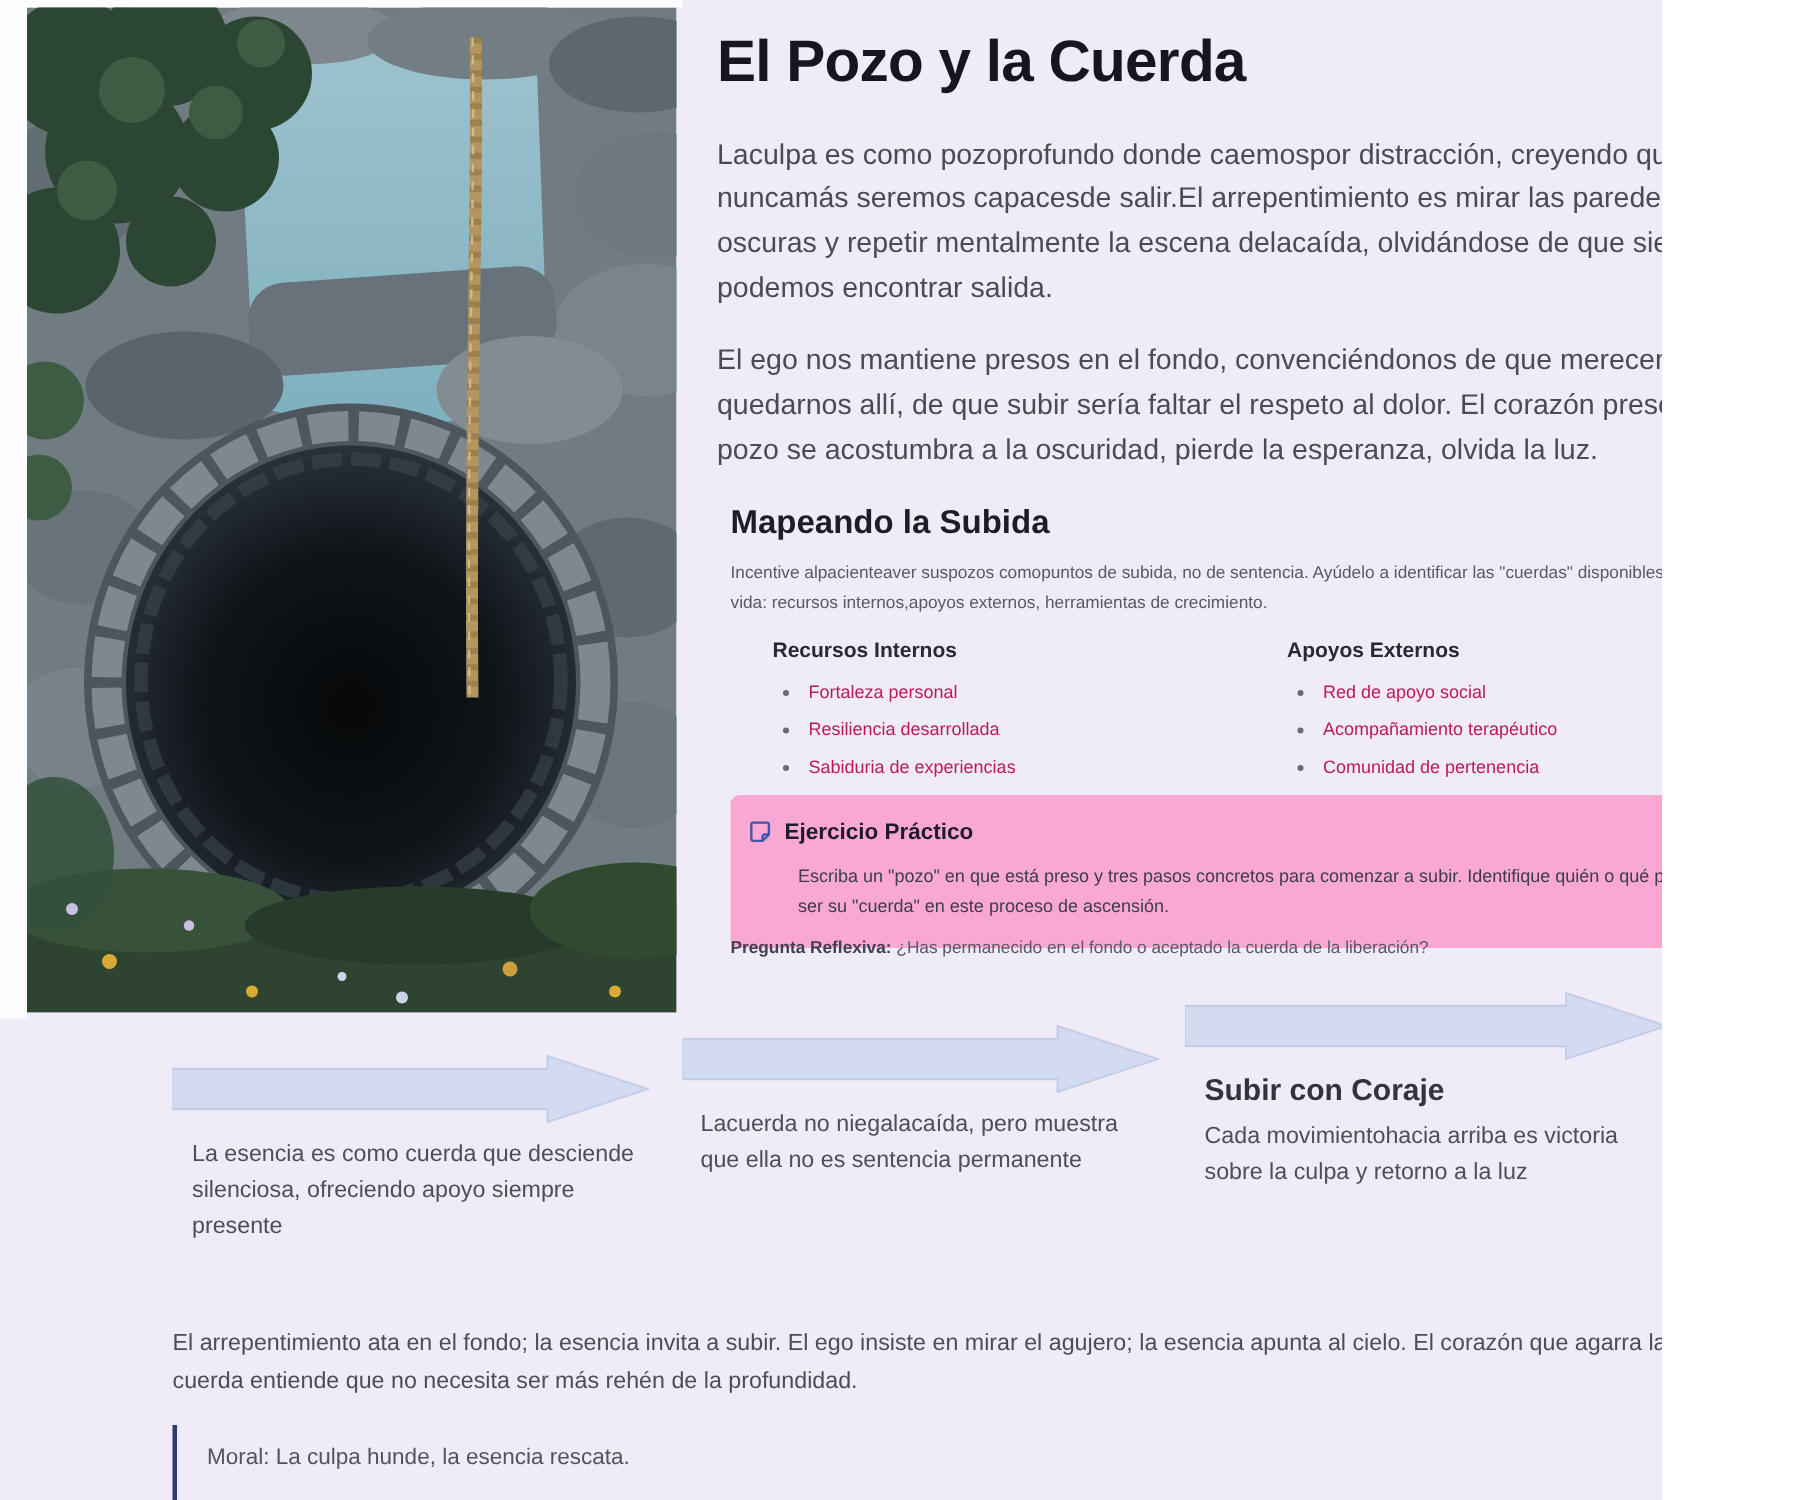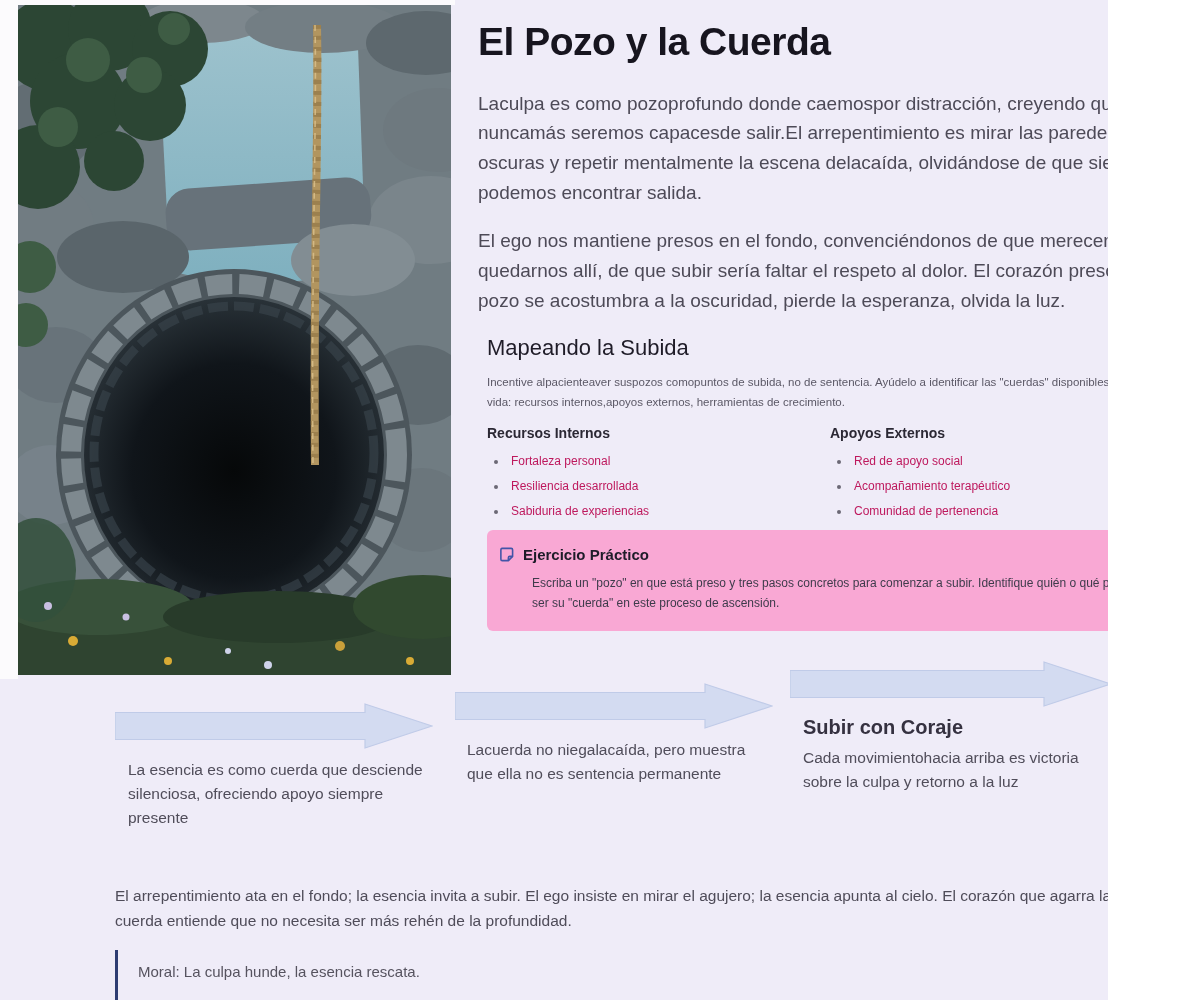--- a/index.html
+++ b/index.html
@@ -16,24 +16,24 @@
   .photo svg { display:block; width:100%; height:100%; }
 
   .hero { position:absolute; left:478px; top:20px; width:700px; }
   .hero h1 {
     margin:0 0 24px 0; font-size:39px; font-weight:800; letter-spacing:-0.5px;
     color:#17151f; line-height:1.15;
   }
   .para { margin:0 0 19px 0; font-size:19px; line-height:1.56; color:#4d4a57; }
 
   .mapping { position:absolute; left:487px; top:330px; width:686px; height:330px; }
-  .map-heading { position:absolute; left:0; top:5px; margin:0; font-size:22px; font-weight:400; color:#1f1c28; }
+  .map-heading { position:absolute; left:0; top:5px; margin:0; font-size:22px; font-weight:700; color:#1f1c28; }
   .map-intro { position:absolute; left:0; top:42px; width:660px; font-size:11.5px; line-height:1.75; color:#5b5866; }
   .map-cols { position:absolute; left:0; top:95px; width:100%; display:flex; }
-  .map-col { width:353px; }
+  .map-col { width:353px;margin-left:28px; }
   .col-title { margin:0 0 13px 0; font-size:14px; font-weight:800; color:#2b2834; }
   .col-list { list-style:none; margin:0; padding:0; }
   .col-list li {
     position:relative; padding-left:24px; margin-bottom:11px;
     font-size:12px; color:#be185d;
   }
   .col-list li::before {
     content:""; position:absolute; left:7px; top:6px;
     width:4px; height:4px; border-radius:50%; background:#6b6875;
   }
@@ -191,20 +191,23 @@
           <svg width="15" height="15" viewBox="0 0 16 16" fill="none">
             <path d="M3 1.5 h10 a1.5 1.5 0 0 1 1.5 1.5 v7 l-4.5 4.5 h-6.5 a1.5 1.5 0 0 1 -1.5 -1.5 v-10 a1.5 1.5 0 0 1 1.5 -1.5 z" stroke="#4355a8" stroke-width="1.7" stroke-linejoin="round"></path>
             <path d="M14.5 10 h-3 a1.5 1.5 0 0 0 -1.5 1.5 v3" stroke="#4355a8" stroke-width="1.7" stroke-linejoin="round"></path>
           </svg>
         </span>
         <h4 class="ex-title">Ejercicio Práctico</h4>
       </div>
       <p class="ex-body">Escriba un "pozo" en que está preso y tres pasos concretos para comenzar a subir. Identifique quién o qué puede ser su "cuerda" en este proceso de ascensión.</p>
     </div>
 
+    <div class="reflexive">
+      <b>Pregunta Reflexiva:</b><span> ¿Has permanecido en el fondo o aceptado la cuerda de la liberación?</span>
+    </div>
   </div>
 
   <div class="arrow" style="left:115px; top:703px;">
     <svg width="318" height="46" viewBox="0 0 318 46">
       <path d="M0 9.5 H250 V1 L317 23 L250 45 V36.5 H0 Z" fill="#d3dbf1" stroke="#c0cbe8" stroke-width="1.2"></path>
     </svg>
   </div>
   <div class="arrow" style="left:455px; top:683px;">
     <svg width="318" height="46" viewBox="0 0 318 46">
       <path d="M0 9.5 H250 V1 L317 23 L250 45 V36.5 H0 Z" fill="#d3dbf1" stroke="#c0cbe8" stroke-width="1.2"></path>

